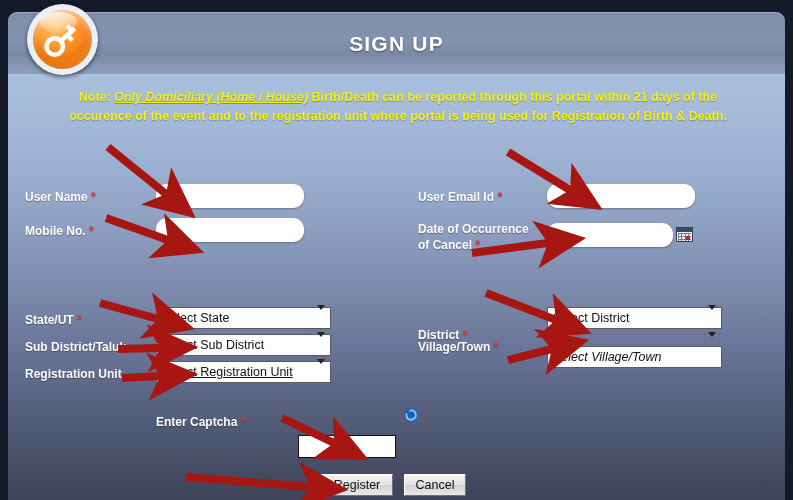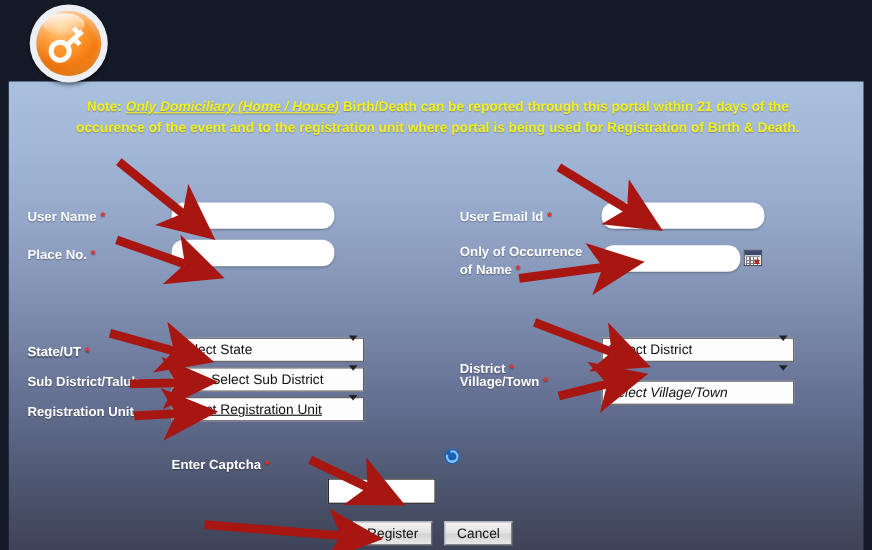--- a/index.html
+++ b/index.html
@@ -198,20 +198,23 @@
   }
 
   
   .arrows { position: absolute; left: 0; top: 0; width: 793px; height: 500px; pointer-events: none; z-index: 20; }
 </style>
 </head>
 <body>
 
 <div id="app">
 
+  <div class="header-bar">
+    <div class="header-title">SIGN UP</div>
+  </div>
 
   <div class="key-badge">
     <div class="inner"></div>
     <div class="gloss"></div>
     <svg width="59" height="59" viewBox="0 0 59 59">
       <g transform="rotate(-42 29.5 29.5)">
         <circle cx="19" cy="29.5" r="8.2" fill="none" stroke="#ffffff" stroke-width="4.6"></circle>
         <rect x="25" y="27.2" width="21" height="4.6" fill="#ffffff"></rect>
         <rect x="40" y="22" width="4.3" height="5.6" fill="#ffffff"></rect>
         <rect x="34" y="31.8" width="4.3" height="5.2" fill="#ffffff"></rect>
@@ -225,35 +228,35 @@
       <span>Note: </span><span class="em">Only Domiciliary (Home / House)</span><span> Birth/Death can be reported through this portal within 21 days of the occurence of the event and to the registration unit where portal is being used for Registration of Birth &amp; Death.</span>
     </div>
 
     <div class="lbl" style="left:17px; top:116px;">
       <span>User Name</span>
       <span class="req">*</span>
     </div>
     <input class="tbox" style="left: 148px; top: 110px; width: 148px;" value="">
 
     <div class="lbl" style="left:17px; top:150px;">
-      <span>Place No.</span>
+      <span>Mobile No.</span>
       <span class="req">*</span>
     </div>
     <input class="tbox" style="left: 148px; top: 144px; width: 148px;" value="">
 
     <div class="lbl" style="left:410px; top:116px;">
       <span>User Email Id</span>
       <span class="req">*</span>
     </div>
     <input class="tbox" style="left: 539px; top: 110px; width: 148px;" value="">
 
     <div class="lbl" style="left:410px; top:148px;">
-      <div>Only of Occurrence</div>
+      <div>Date of Occurrence</div>
       <div style="margin-top:2px;">
-        <span>of Name</span>
+        <span>of Cancel</span>
         <span class="req">*</span>
       </div>
     </div>
     <input class="tbox" style="left: 539px; top: 149px; width: 126px;" value="">
     <div class="cal-icon" style="left:668px; top:153px;">
       <div class="top"></div>
       <div class="grid"></div>
       <div class="hot"></div>
     </div>
 
@@ -267,21 +270,21 @@
         <option>Select State</option>
       </select>
       <span class="chev"></span>
     </div>
 
     <div class="lbl" style="left:17px; top:266px;">
       <span>Sub District/Taluk</span>
       <span class="req"></span>
     </div>
     <div class="sel-wrap" style="left:148px; top:260px; width:175px;">
-      <select class="sel" style="left:0; top:0; width:175px;text-align:center;">
+      <select class="sel" style="left:0; top:0; width:175px;">
         <option>Select Sub District</option>
       </select>
       <span class="chev"></span>
     </div>
 
     <div class="lbl" style="left:17px; top:293px;">
       <span>Registration Unit</span>
       <span class="req"></span>
     </div>
     <div class="sel-wrap" style="left:148px; top:287px; width:175px;">

